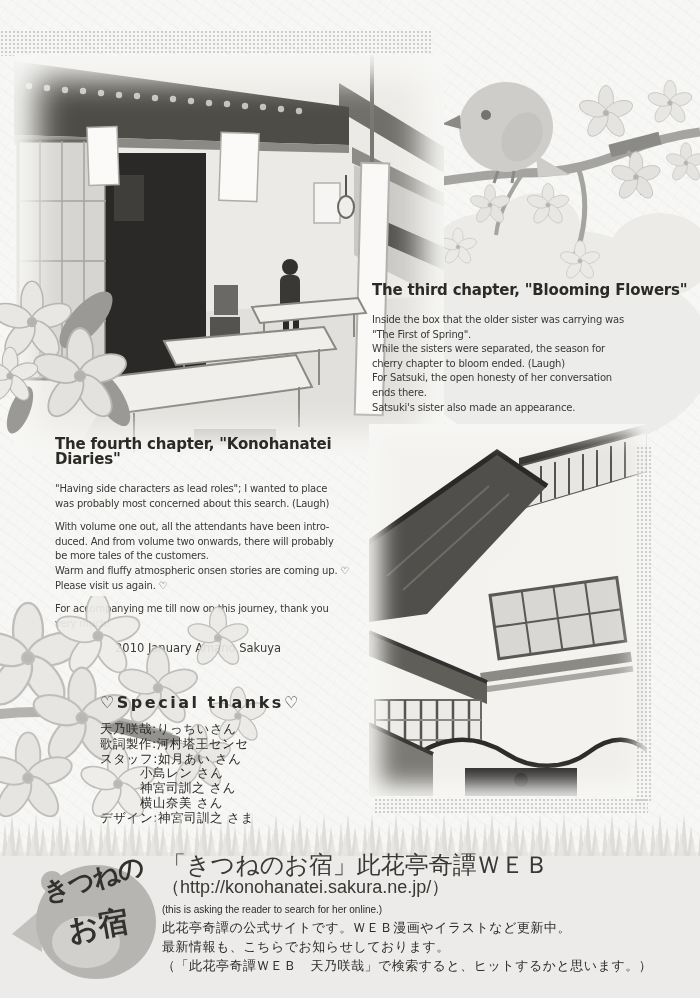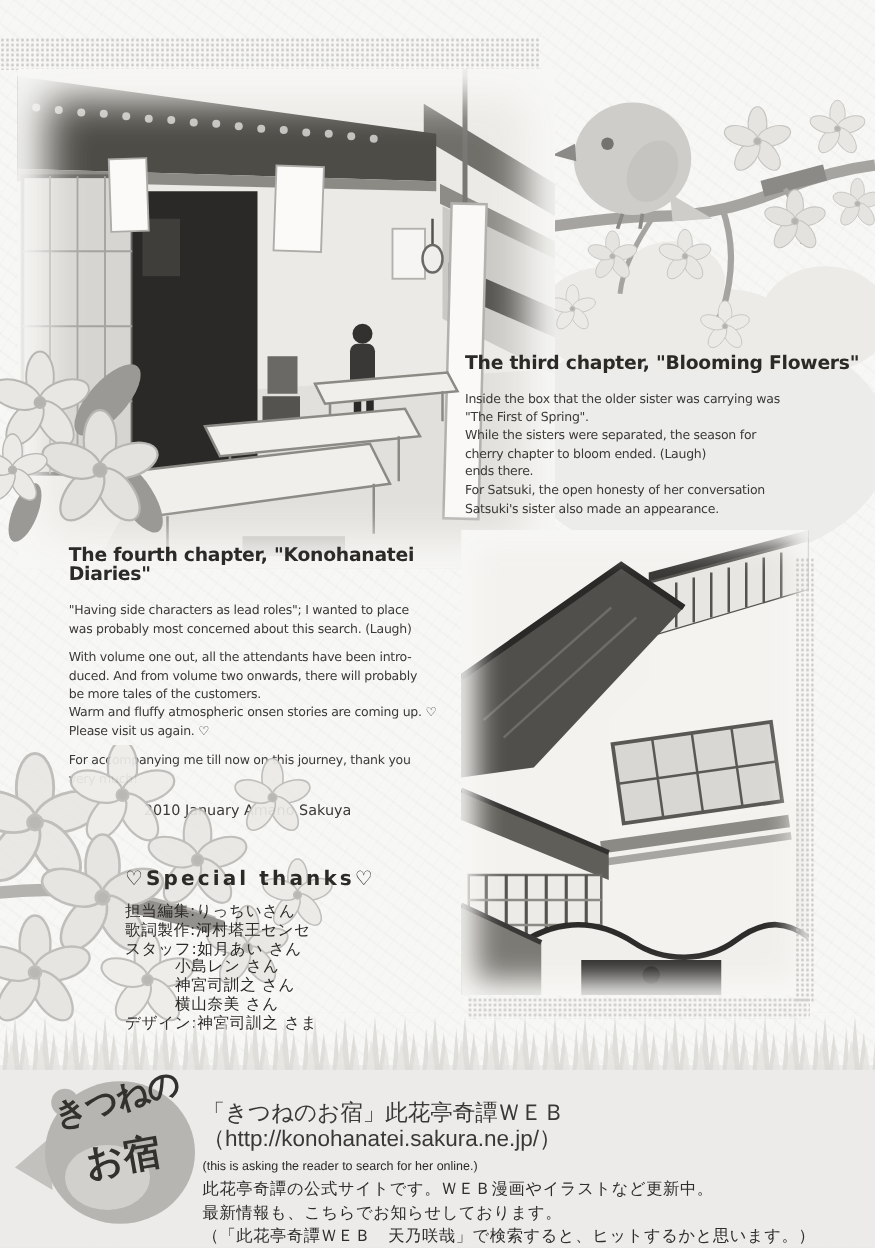--- a/index.html
+++ b/index.html
@@ -48,21 +48,21 @@
   .credits{margin-top:10px;}
   .credits div{font-size:12.5px;line-height:14.8px;color:#2c2a27;letter-spacing:.5px;}
   .credits .indent{padding-left:40px;}
 
   #logo{left:12px;top:846px;width:158px;height:150px;}
   .logo-text{position:absolute;font-weight:bold;color:#33312e;font-family:"DejaVu Sans",sans-serif;}
   .logo-t1{left:30px;top:16px;font-size:26px;transform:rotate(-16deg);letter-spacing:-1px;}
   .logo-t2{left:56px;top:60px;font-size:30px;transform:rotate(-10deg);}
 
   #footer-text{left:162px;top:856px;width:532px;}
-  .site-title{font-size:18px;line-height:21px;color:#3a3834;font-family:Liberation Serif, serif;margin-top:24px;}
+  .site-title{font-size:24px;line-height:21px;color:#3a3834;font-family:Liberation Mono, monospace;}
   .site-url{font-size:18px;line-height:21px;color:#3a3834;font-family:"Liberation Sans",sans-serif;}
   .note-en{margin-top:6px;font-size:10px;color:#2c2a27;font-family:"Liberation Sans",sans-serif;}
   .jp-lines{margin-top:3px;}
   .jp-lines div{font-size:13px;line-height:19px;color:#2f2d2a;letter-spacing:.5px;}
 </style>
 </head>
 <body>
 
 <svg width="0" height="0" style="position:absolute" aria-hidden="true">
   <defs>
@@ -196,22 +196,22 @@
     </svg>
   </div>
 
   <section class="abs ch" id="ch3">
     <h2>The third chapter, "Blooming Flowers"</h2>
     <div class="bodylines">
       <div>Inside the box that the older sister was carrying was</div>
       <div>"The First of Spring".</div>
       <div>While the sisters were separated, the season for</div>
       <div>cherry chapter to bloom ended. (Laugh)</div>
+      <div>For Satsuki, the open honesty of her conversation</div>
       <div>ends there.</div>
-      <div>For Satsuki, the open honesty of her conversation</div>
       <div>Satsuki's sister also made an appearance.</div>
     </div>
   </section>
 
   <section class="abs ch" id="ch4">
     <h2>The fourth chapter, "Konohanatei Diaries"</h2>
     <div class="bodylines">
       <div>"Having side characters as lead roles"; I wanted to place</div>
       <div>was probably most concerned about this search. (Laugh)</div>
       <div class="gap"></div>
@@ -289,21 +289,21 @@
         <use href="#sakura" transform="translate(212,162) scale(1.4)" fill="#e9e7e4"></use>
         <use href="#sakura" transform="translate(252,120) scale(1.2)" fill="#eceae7"></use>
         <use href="#sakura" transform="translate(232,42) scale(1.3)" fill="#eceae7"></use>
       </g>
     </svg>
   </div>
 
   <section class="abs" id="thanks">
     <h3>♡Special thanks♡</h3>
     <div class="credits">
-      <div>担当編集:りっちいさん</div>
+      <div>天乃咲哉:りっちいさん</div>
       <div>歌詞製作:河村塔王センセ</div>
       <div>スタッフ:如月あい さん</div>
       <div class="indent">小島レン さん</div>
       <div class="indent">神宮司訓之 さん</div>
       <div class="indent">横山奈美 さん</div>
       <div>デザイン:神宮司訓之 さま</div>
     </div>
   </section>
 
   <div class="abs" id="footer-bg"></div>

